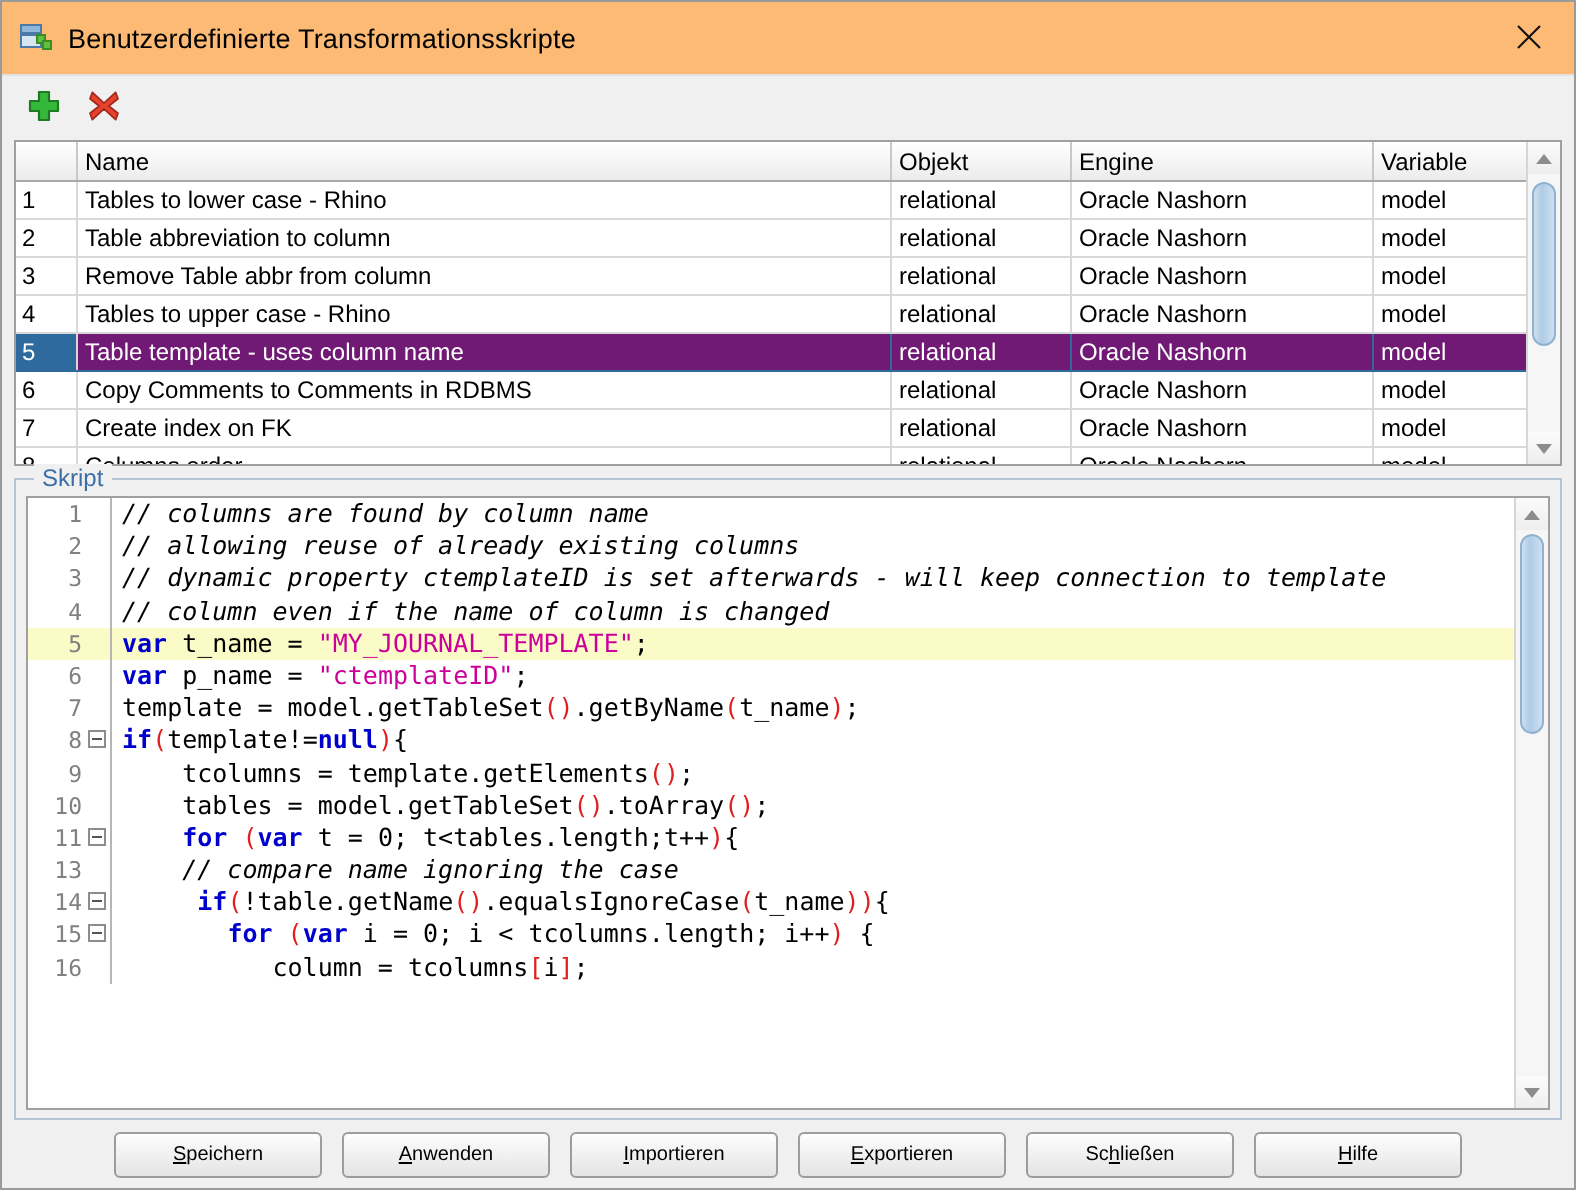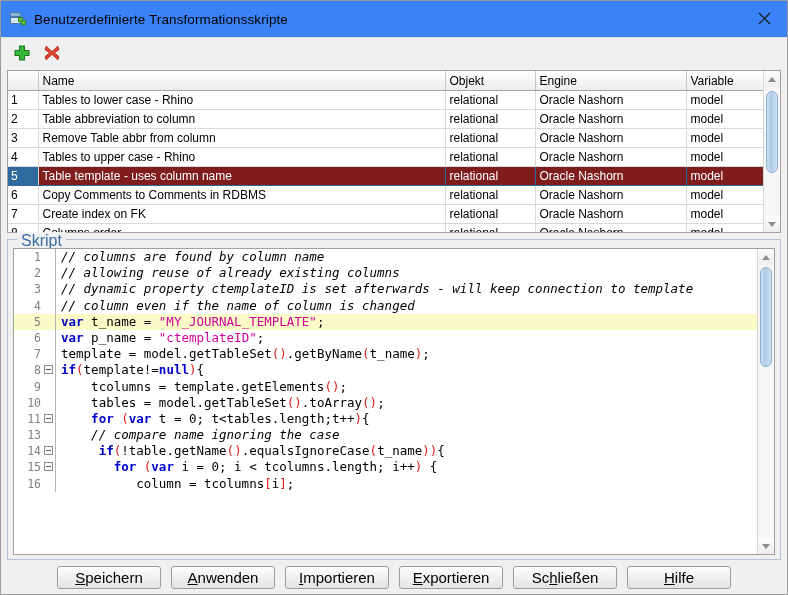--- a/index.html
+++ b/index.html
@@ -13,21 +13,21 @@
   }
   .window{
     position:relative;width:788px;height:595px;
     background:#f0f0f0;
     border:1px solid #9a9a9a;
     box-sizing:border-box;
     display:flex;flex-direction:column;
   }
   
   .titlebar{
-    height:36px;flex:0 0 36px;background:#3b82f6;
+    height:36px;flex:0 0 36px;background:#fdba74;
     display:flex;align-items:center;
     border-bottom:1px solid #e2e2e2;
     position:relative;
   }
   .title-icon{
     width:16px;height:16px;margin-left:9px;margin-right:8px;
     position:relative;flex:0 0 16px;
   }
   .title-icon .sq{position:absolute;}
   .title-icon .b1{left:0;top:1px;width:11px;height:5px;background:#8fb7d9;border:1px solid #4a7ba6;box-sizing:border-box;}
@@ -69,21 +69,21 @@
   }
   table.grid th.c0{padding-left:0;}
   table.grid td{
     border-right:1px solid #d8d8d8;
     border-bottom:1px solid #d8d8d8;
     height:18px;padding:0 0 0 4px;
     overflow:hidden;white-space:nowrap;
     color:#000;font-size:12px;
   }
   table.grid td.num{padding-left:3px;border-right:1px solid #d8d8d8;}
-  tr.sel td{background:#7f1d1d;color:#ffffff;border-right-color:#2f6a9e;border-bottom-color:#2f6a9e;}
+  tr.sel td{background:#701a75;color:#ffffff;border-right-color:#2f6a9e;border-bottom-color:#2f6a9e;}
   tr.sel td.num{background:#2f6a9e;}
   
   .vsb{
     width:17px;flex:0 0 17px;background:#f6f6f6;
     border-left:1px solid #d6d6d6;
     display:flex;flex-direction:column;box-sizing:border-box;
   }
   .vsb .arrow{
     height:16px;flex:0 0 16px;background:linear-gradient(#fbfbfb,#eeeeee);
     display:flex;align-items:center;justify-content:center;
@@ -102,21 +102,21 @@
     margin:6px 6px 0 6px;
     border:1px solid #b4c4d4;
     flex:1 1 auto;
     position:relative;
     padding-top:8px;
     box-sizing:border-box;
     display:flex;flex-direction:column;
   }
   .group-legend{
     position:absolute;left:9px;top:-8px;background:#f0f0f0;
-    padding:0 4px;color:#3a6ea5;font-size:16px;
+    padding:0 4px;color:#3a6ea5;font-size:12px;
   }
   .combo-row{
     height:36px;flex:0 0 36px;display:flex;align-items:center;
     padding-left:8px;
   }
   .lbl{font-size:12px;color:#000;}
   .lbl.library{width:124px;padding-left:52px;box-sizing:border-box;}
   .lbl.methode{width:80px;padding-left:10px;box-sizing:border-box;}
   .combo{
     height:22px;background:linear-gradient(#fdfdfd,#e6e6e6);
@@ -181,21 +181,21 @@
   .btnbar{
     height:34px;flex:0 0 34px;
     display:flex;align-items:center;justify-content:center;
     gap:10px;background:#f0f0f0;
   }
   .btn{
     width:104px;height:23px;
     background:linear-gradient(#fdfdfd,#e4e4e4);
     border:1px solid #9c9c9c;border-radius:3px;
     display:flex;align-items:center;justify-content:center;
-    font-size:15px;color:#000;cursor:default;box-sizing:border-box;
+    font-size:10px;color:#000;cursor:default;box-sizing:border-box;
   }
   .btn u{text-decoration:underline;}
 </style>
 </head>
 <body>
 
 <div class="window">
 
   <div class="titlebar">
     <div class="title-icon">

